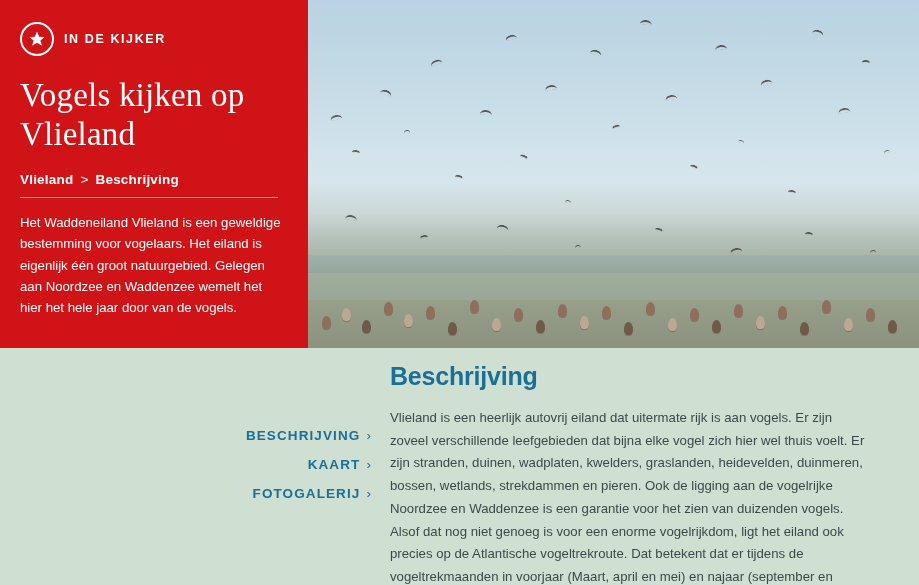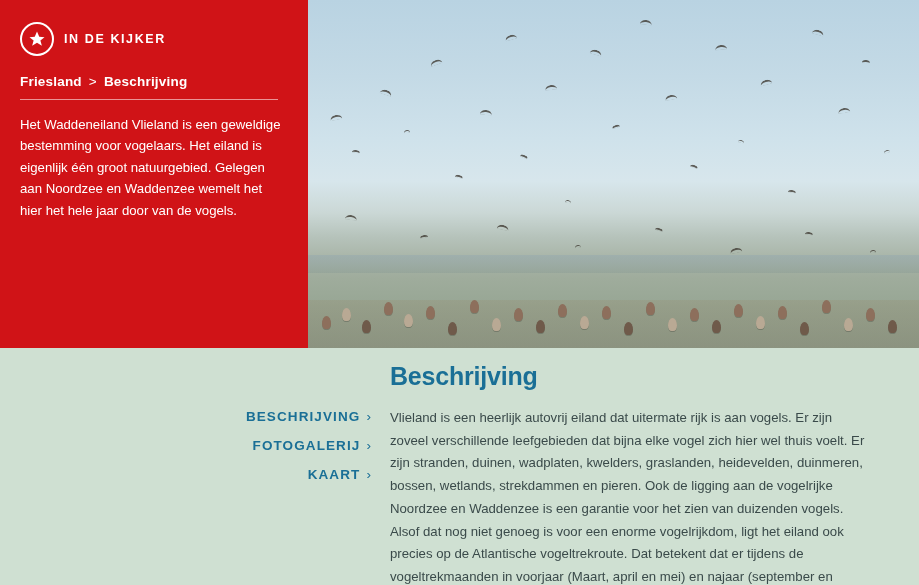--- a/index.html
+++ b/index.html
@@ -163,21 +163,21 @@
   .lower {
     position: absolute;
     top: 348px; left: 0;
     width: 919px;
     height: 237px;
     background: #cfe0d2;
     display: flex;
   }
   .side-nav {
     width: 390px;
-    padding: 61px 18px 0 0;
+    padding: 80px 18px 0 0;
     text-align: right;
   }
   .side-nav-item {
     display: block;
     font-size: 13.5px;
     font-weight: 700;
     letter-spacing: 1.1px;
     color: #1a6f96;
     text-decoration: none;
     margin-bottom: 14px;
@@ -278,44 +278,45 @@
     <div class="red-panel">
       <div class="eyebrow-row">
         <div class="star-badge">
           <svg width="18" height="18" viewBox="0 0 24 24" aria-hidden="true">
             <polygon points="12,2 15,9 22,9.5 16.5,14 18.5,21 12,17 5.5,21 7.5,14 2,9.5 9,9" fill="#ffffff"></polygon>
           </svg>
         </div>
         <span class="eyebrow-text">IN DE KIJKER</span>
       </div>
 
+      <h1 class="hero-title">Vogels kijken op Vlieland</h1>
 
       <div class="breadcrumb">
-        <span>Friesland</span>
+        <span>Vlieland</span>
         <span class="sep">&gt;</span>
         <span>Beschrijving</span>
       </div>
 
       <div class="rule"></div>
 
       <p class="hero-desc">Het Waddeneiland Vlieland is een geweldige bestemming voor vogelaars. Het eiland is eigenlijk één groot natuurgebied. Gelegen aan Noordzee en Waddenzee wemelt het hier het hele jaar door van de vogels.</p>
 
     </div>
   </div>
 
   <div class="lower">
     <nav class="side-nav">
       <a class="side-nav-item" href="#">
         <span>BESCHRIJVING</span><span class="arrow">›</span>
       </a>
       <a class="side-nav-item" href="#">
-        <span>FOTOGALERIJ</span><span class="arrow">›</span>
+        <span>KAART</span><span class="arrow">›</span>
       </a>
       <a class="side-nav-item" href="#">
-        <span>KAART</span><span class="arrow">›</span>
+        <span>FOTOGALERIJ</span><span class="arrow">›</span>
       </a>
     </nav>
 
     <div class="content">
       <h2 class="content-title">Beschrijving</h2>
       <p class="content-body">Vlieland is een heerlijk autovrij eiland dat uitermate rijk is aan vogels. Er zijn zoveel verschillende leefgebieden dat bijna elke vogel zich hier wel thuis voelt. Er zijn stranden, duinen, wadplaten, kwelders, graslanden, heidevelden, duinmeren, bossen, wetlands, strekdammen en pieren. Ook de ligging aan de vogelrijke Noordzee en Waddenzee is een garantie voor het zien van duizenden vogels. Alsof dat nog niet genoeg is voor een enorme vogelrijkdom, ligt het eiland ook precies op de Atlantische vogeltrekroute. Dat betekent dat er tijdens de vogeltrekmaanden in voorjaar (Maart, april en mei) en najaar (september en oktober) nóg meer vogels te zien zijn op het eiland.</p>
     </div>
   </div>
 
 </div>

